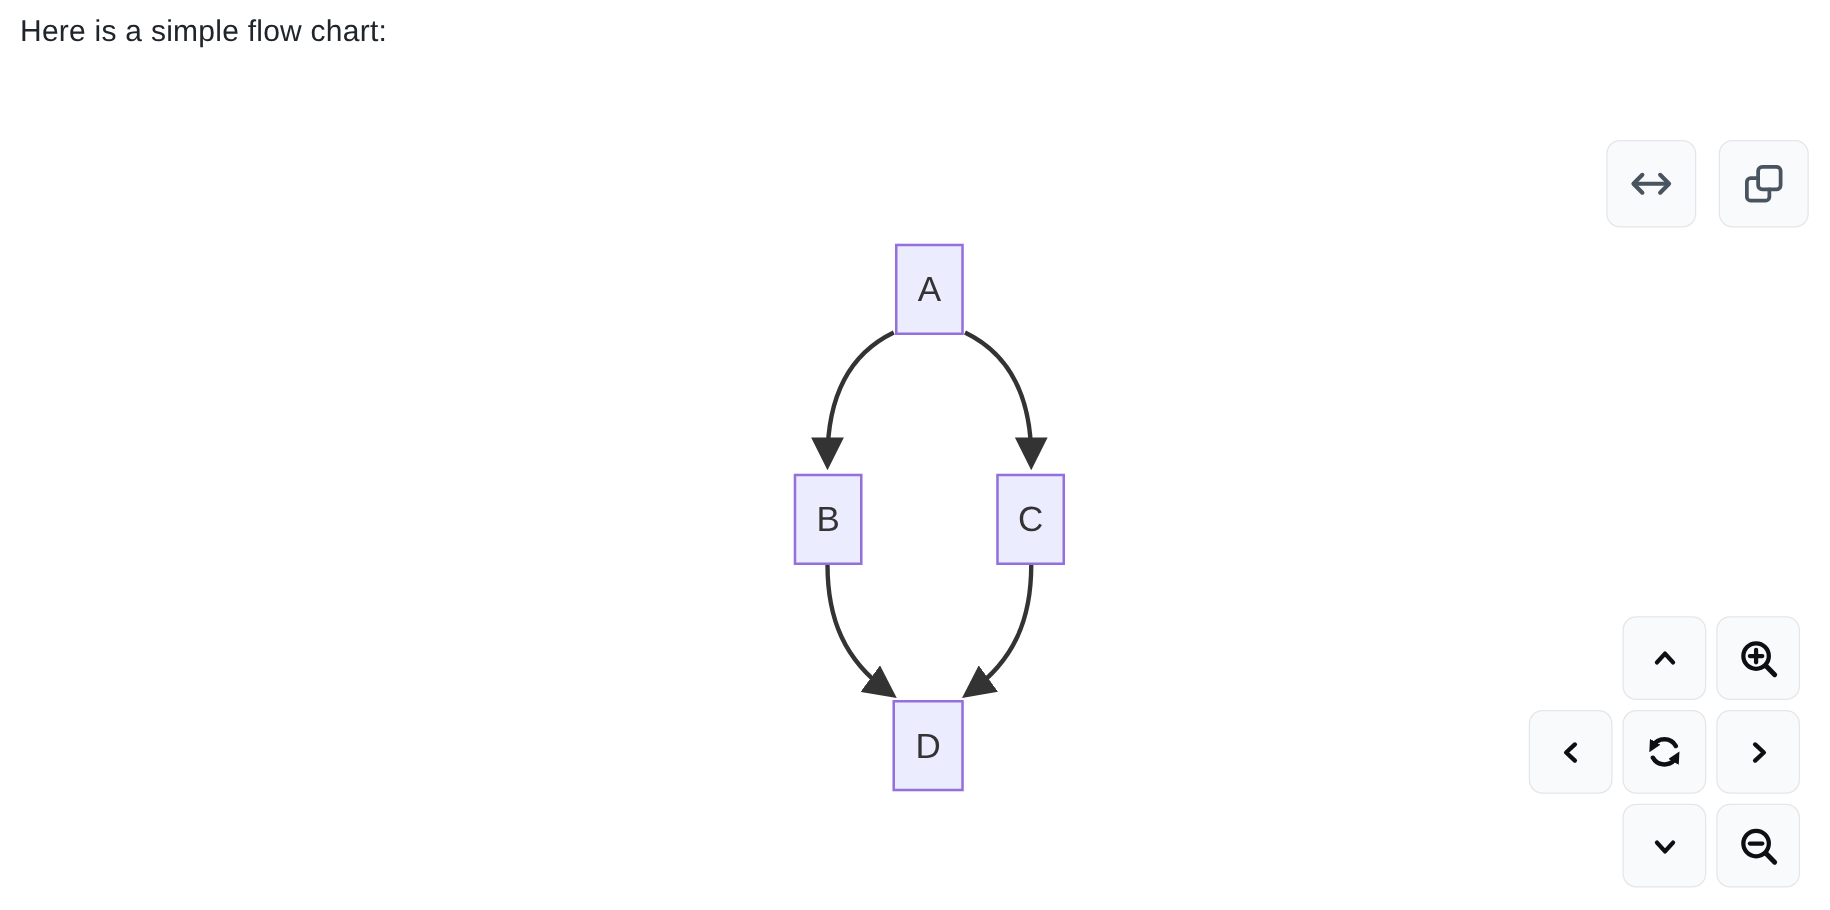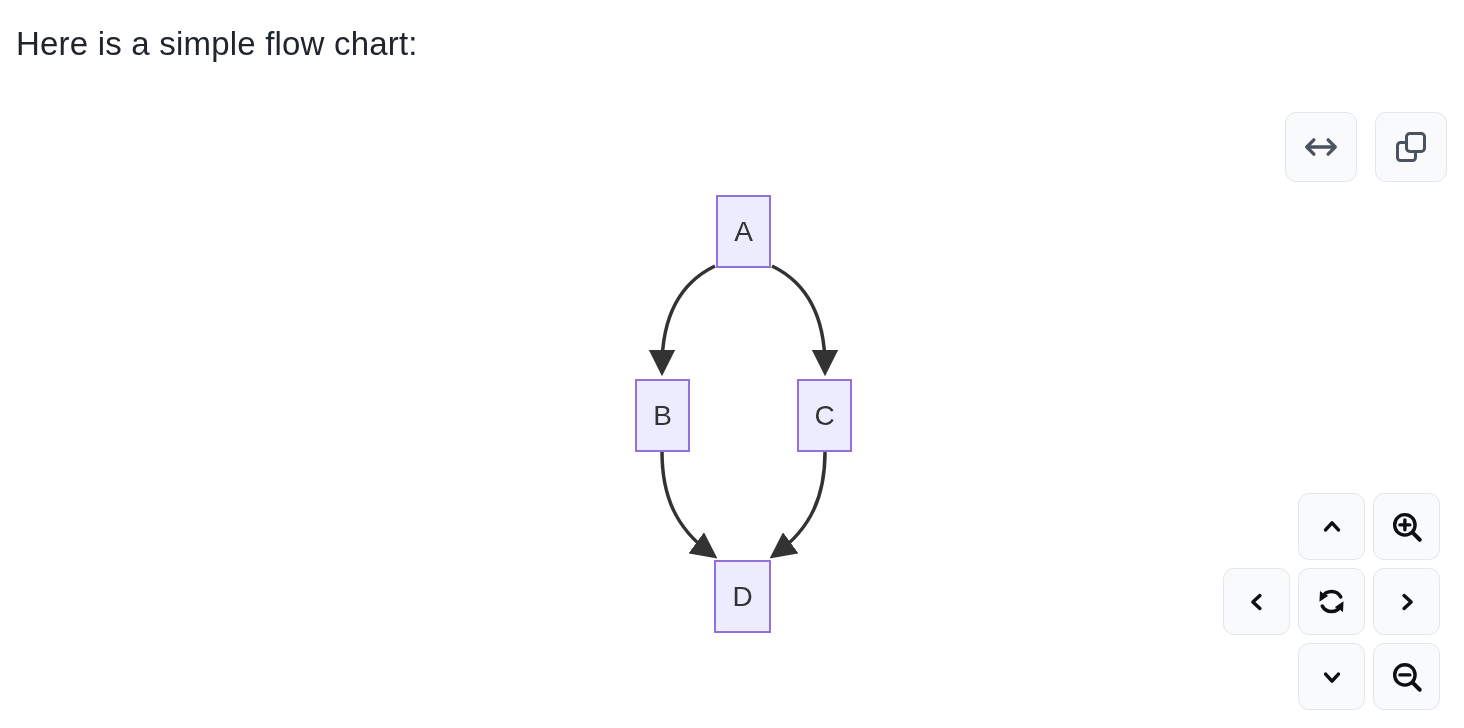--- a/index.html
+++ b/index.html
@@ -7,22 +7,22 @@
     width: 1464px; height: 728px;
     background: #ffffff;
     font-family: "Liberation Sans", sans-serif;
     position: relative;
     overflow: hidden;
   }
 
   
   .heading {
     position: absolute;
-    left: 16px; top: 22px;
-    font-size: 33px;
+    left: 16px; top: 4px;
+    font-size: 24px;
     line-height: 44px;
     font-weight: 400;
     color: #20252c;
     letter-spacing: 0.2px;
     margin: 0;
   }
 
   
   .diagram {
     position: absolute;

